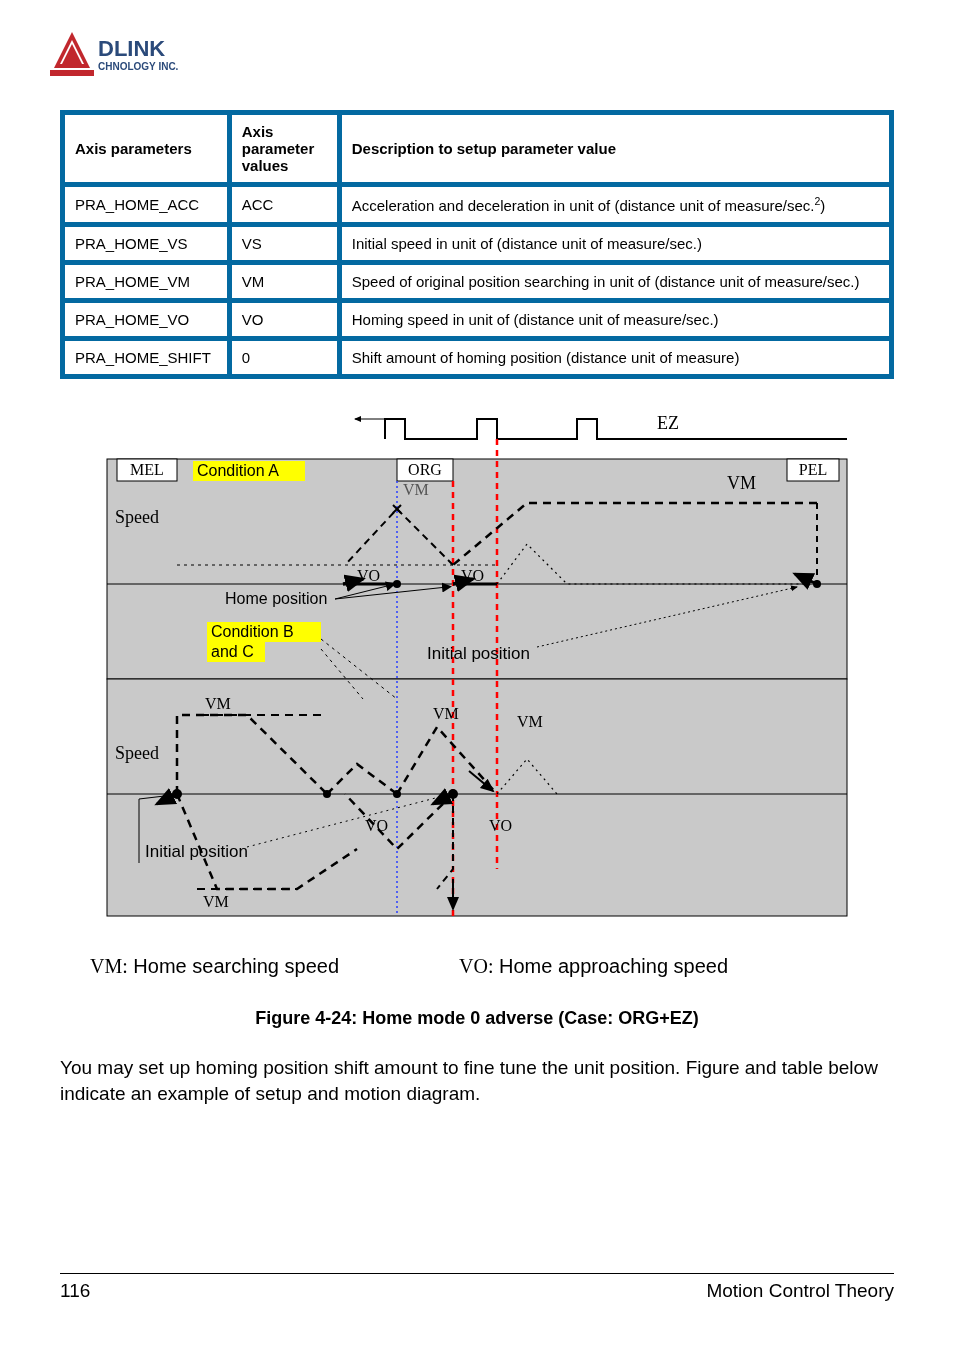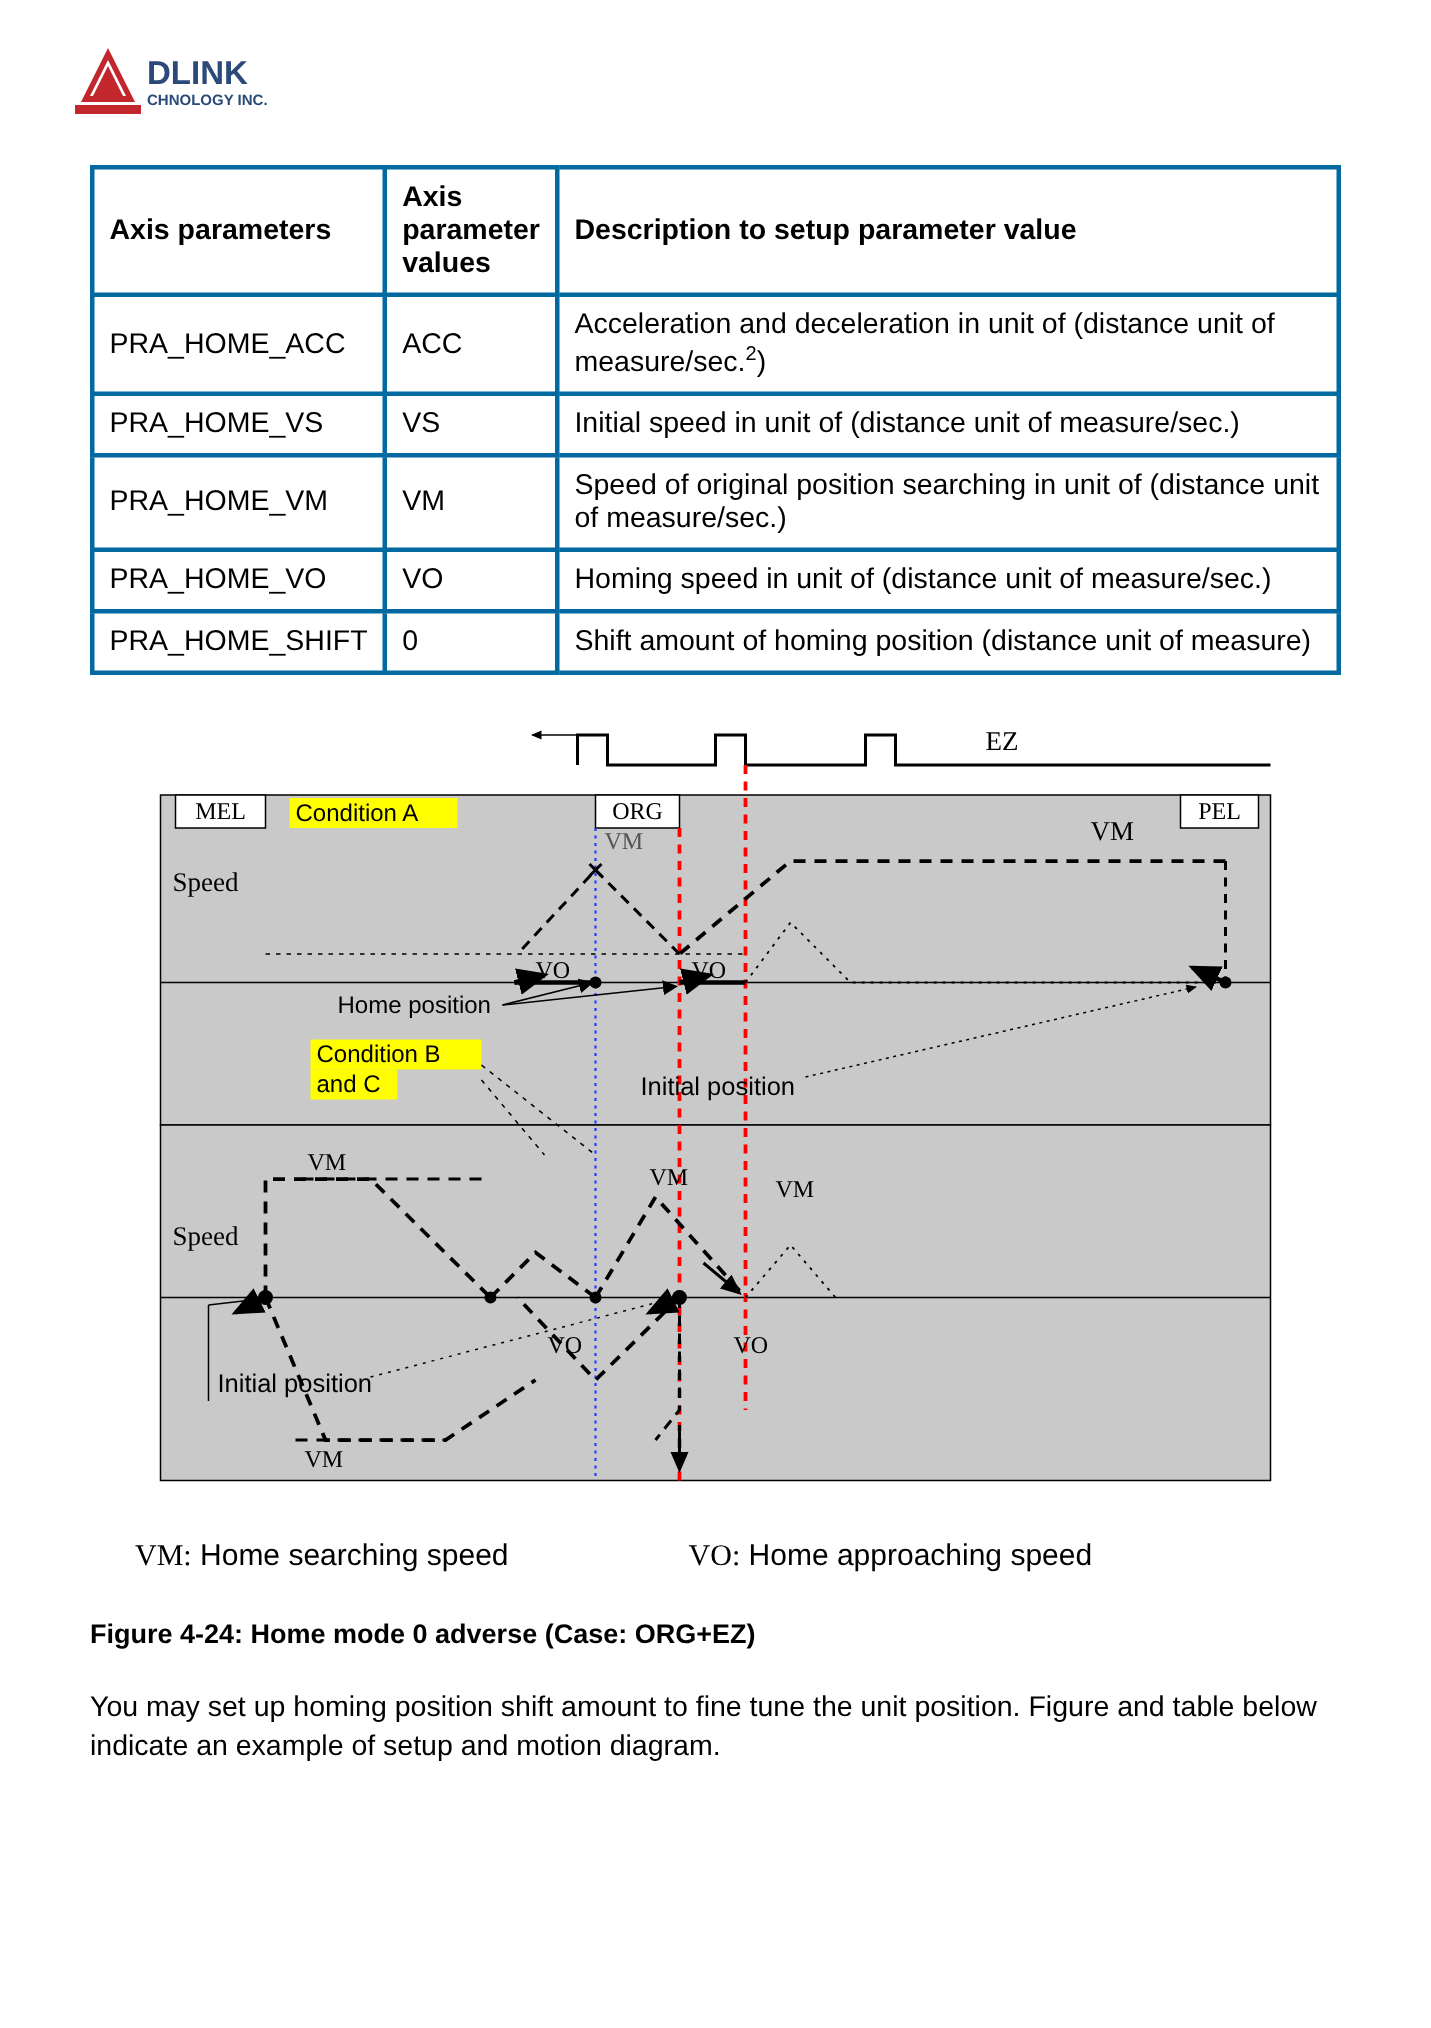--- a/index.html
+++ b/index.html
@@ -1,27 +1,27 @@
 <!DOCTYPE html>
 <html><head>
 <meta charset="utf-8">
 <style>
   * { box-sizing: border-box; margin: 0; padding: 0; }
   html, body { width: 954px; height: 1352px; font-family: Arial, Helvetica, sans-serif; background: #fff; color: #000; }
   .page { width: 954px; height: 1352px; position: relative; padding: 30px 60px 50px 60px; }
   .logo { position: absolute; left: 50px; top: 30px; }
   .content { margin-top: 80px; }
   table.params { width: 100%; border-collapse: collapse; margin: 0 auto; }
-  table.params th, table.params td { border: 3px solid #0369a1; padding: 8px 10px; vertical-align: middle; font-size: 19px; text-align: left; }
+  table.params th, table.params td { border: 5px solid #0369a1; padding: 8px 10px; vertical-align: middle; font-size: 15px; text-align: left; }
   table.params th { font-weight: bold; }
   .sup { font-size: 0.7em; vertical-align: super; }
   .diagram-wrap { margin-top: 30px; display: flex; justify-content: center; align-items: center; }
   .legend-row { display: flex; justify-content: flex-start; gap: 120px; margin: 6px 0 0 30px; font-size: 20px; }
   .legend-row .vm, .legend-row .vo { font-family: 'Times New Roman', serif; }
-  .figcap { font-weight: bold; font-size: 18px; margin-top: 30px; }
+  .figcap { text-align: center; font-weight: bold; font-size: 18px; margin-top: 30px; }
   .bodytext { font-size: 19px; line-height: 1.35; margin-top: 26px; }
   .footer { position: absolute; bottom: 50px; left: 60px; right: 60px; border-top: 1px solid #000; padding-top: 6px; display: flex; justify-content: space-between; font-size: 19px; }
   .hl { fill: #ffff00; }
   .serif { font-family: 'Times New Roman', serif; }
 </style>
 </head>
 <body>
 
 <div class="page">
 
@@ -201,14 +201,18 @@
         <span class="vo serif">VO:</span><span> Home approaching speed</span>
       </div>
     </div>
 
     <div class="figcap">Figure 4-24: Home mode 0 adverse (Case:  ORG+EZ)</div>
 
     <p class="bodytext">You may set up homing position shift amount to fine tune the unit position. Figure and table below indicate an example of setup and motion diagram.</p>
 
   </div>
 
+  <div class="footer">
+    <span>116</span>
+    <span>Motion Control Theory</span>
+  </div>
 
 </div>
 
 </body></html>

